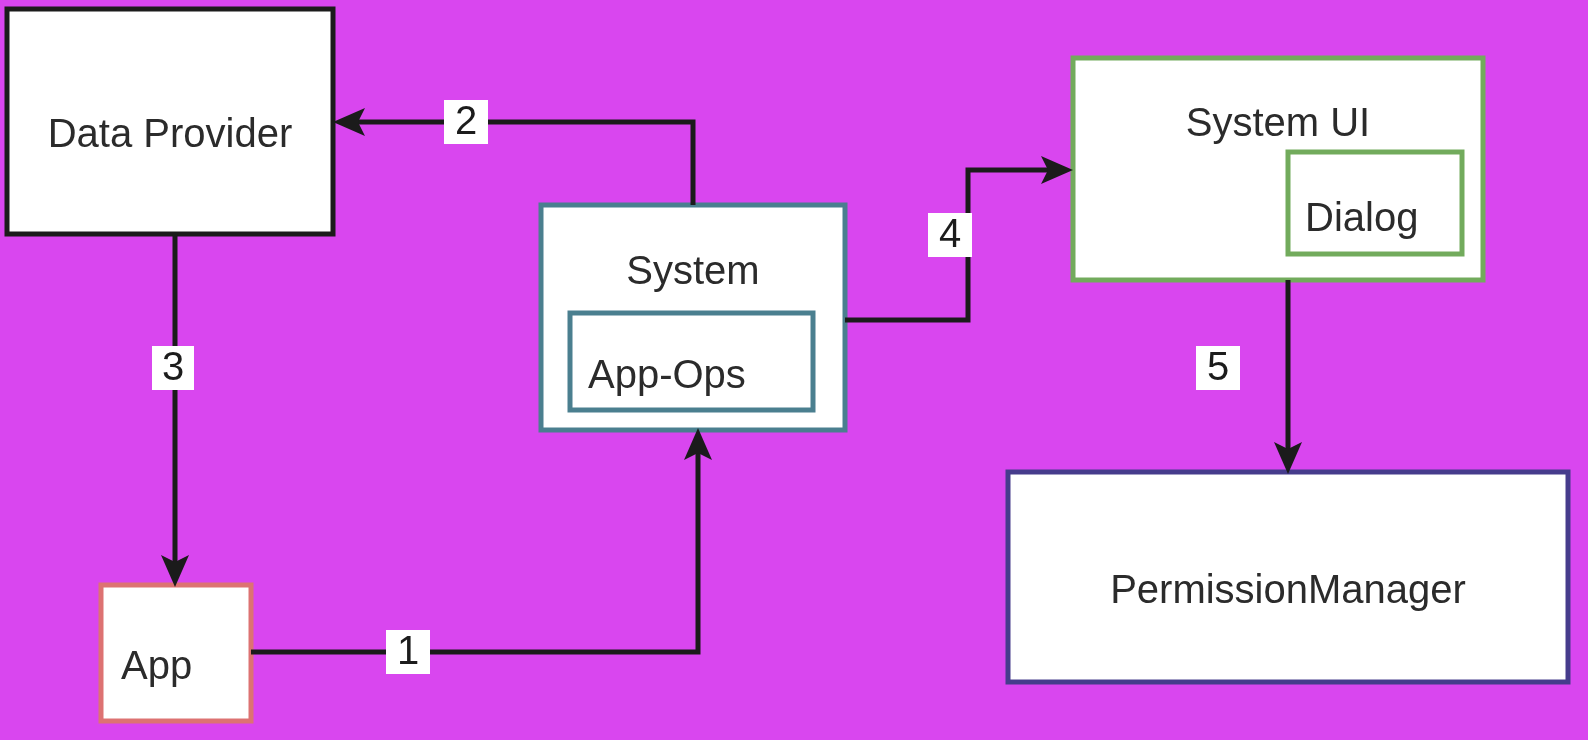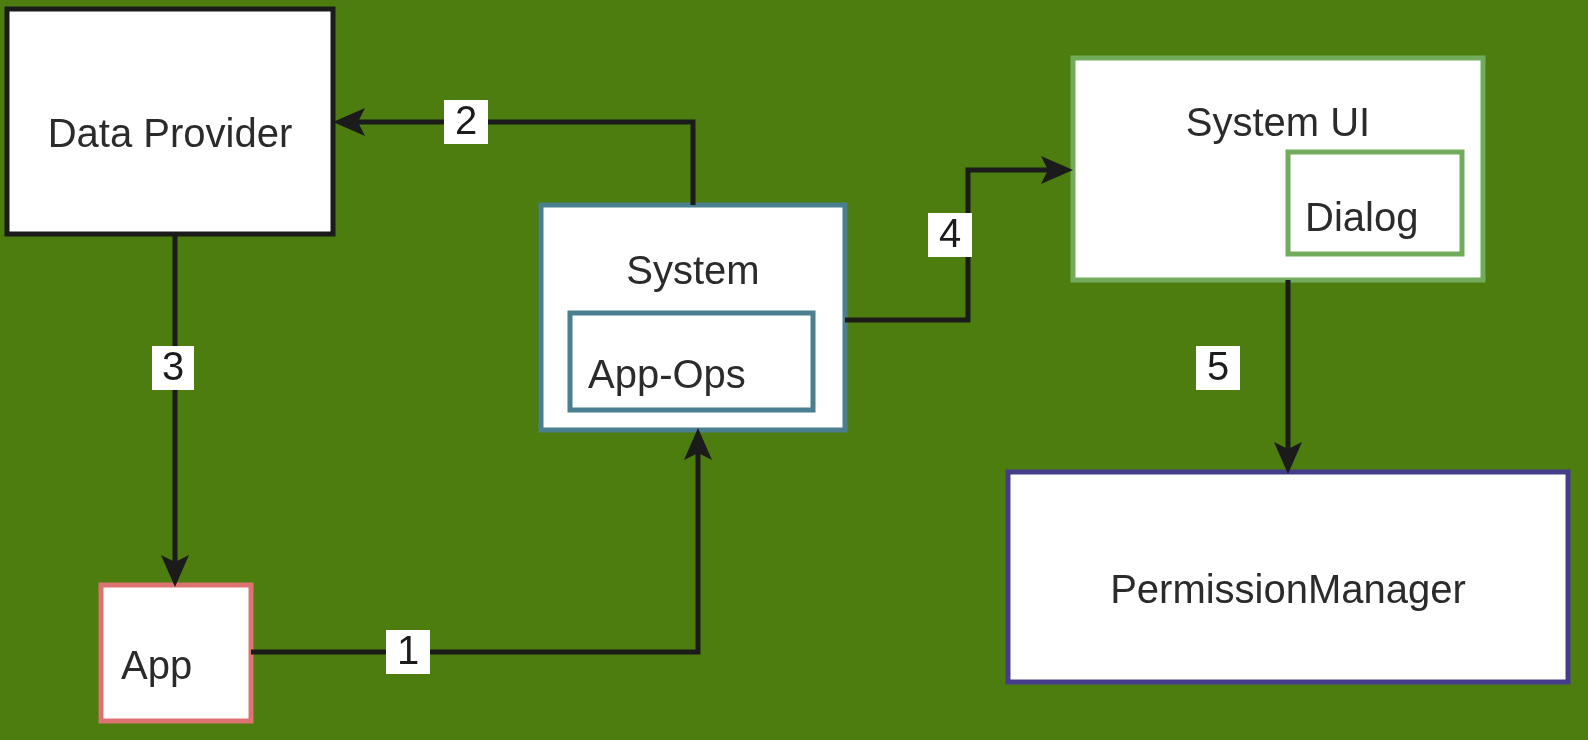--- a/index.html
+++ b/index.html
@@ -7,21 +7,21 @@
     padding: 0;
     background: #ffffff;
   }
   body {
     font-family: "Liberation Sans", sans-serif;
   }
   #canvas {
     position: relative;
     width: 1588px;
     height: 740px;
-    background: #4d7c0f;
+    background: #d946ef;
     overflow: hidden;
   }
   svg.diagram {
     position: absolute;
     left: 0;
     top: 0;
     width: 1588px;
     height: 740px;
   }
   .node-label {

